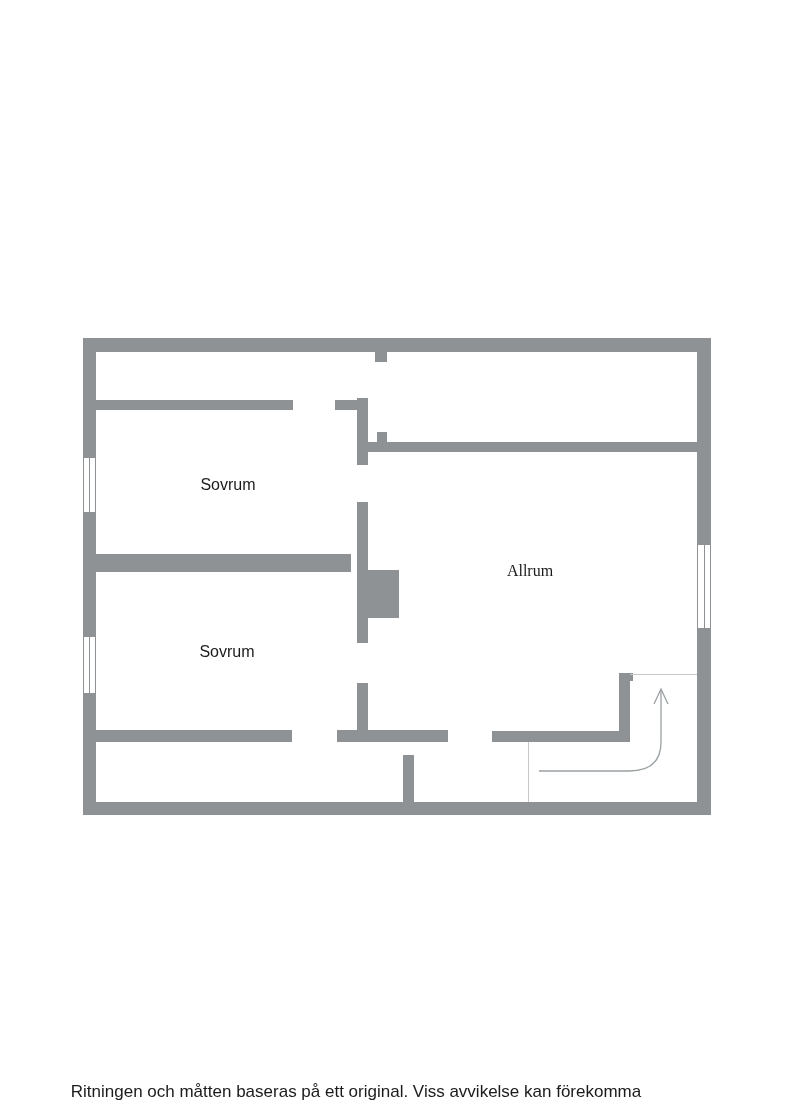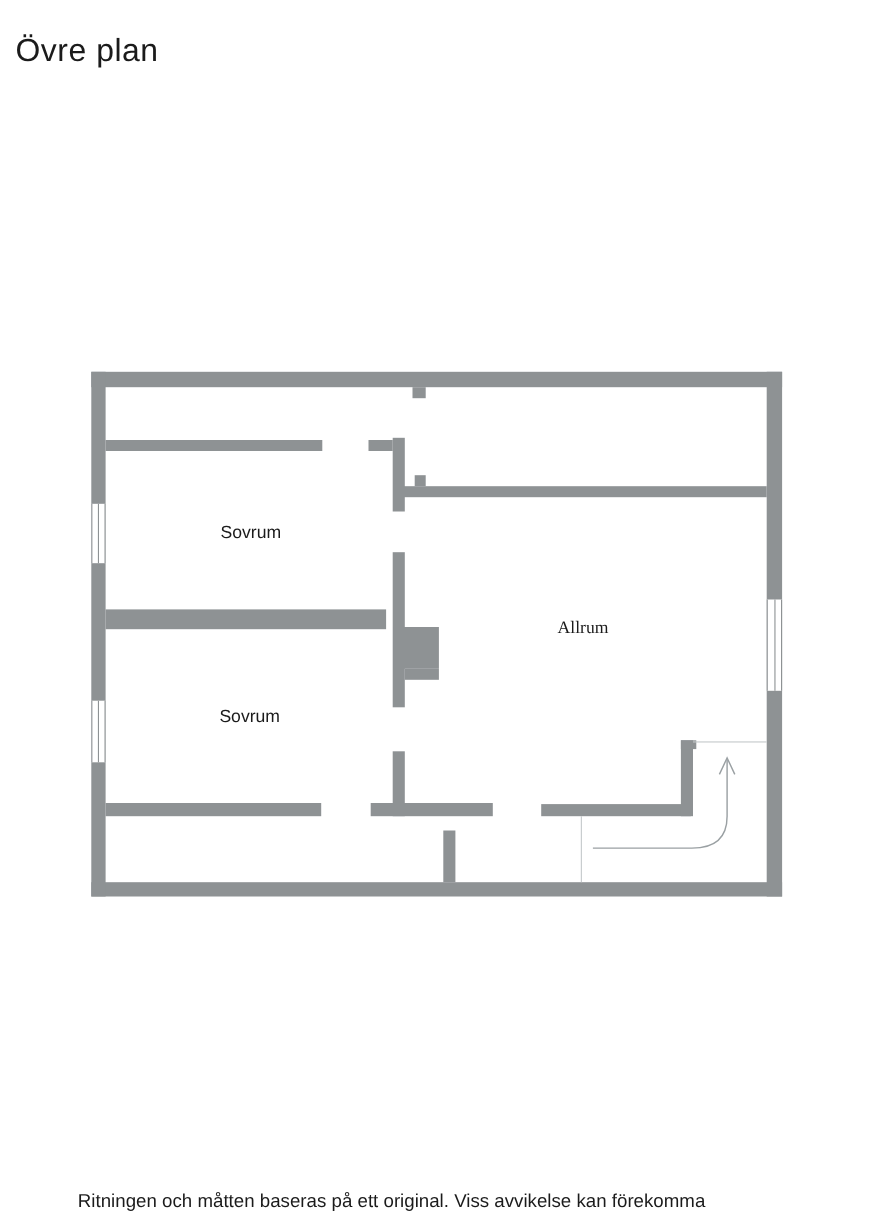--- a/index.html
+++ b/index.html
@@ -86,21 +86,20 @@
     text-align: center;
     font-size: 17px;
     color: var(--text);
   }
 </style>
 </head>
 <body>
 
 <div class="page">
 
-  <h1 class="page-title">Övre plan</h1>
 
   <div class="plan">
 
     <div class="w" style="left:0; top:0; width:628px; height:14px;"></div>
     <div class="w" style="left:0; top:464px; width:628px; height:13px;"></div>
     <div class="w" style="left:0; top:0; width:13px; height:477px;"></div>
     <div class="w" style="left:614px; top:0; width:14px; height:477px;"></div>
 
     <div class="window" style="left:0; top:120px; width:13px; height:54px;"></div>
     <div class="window" style="left:0; top:299px; width:13px; height:56px;"></div>

